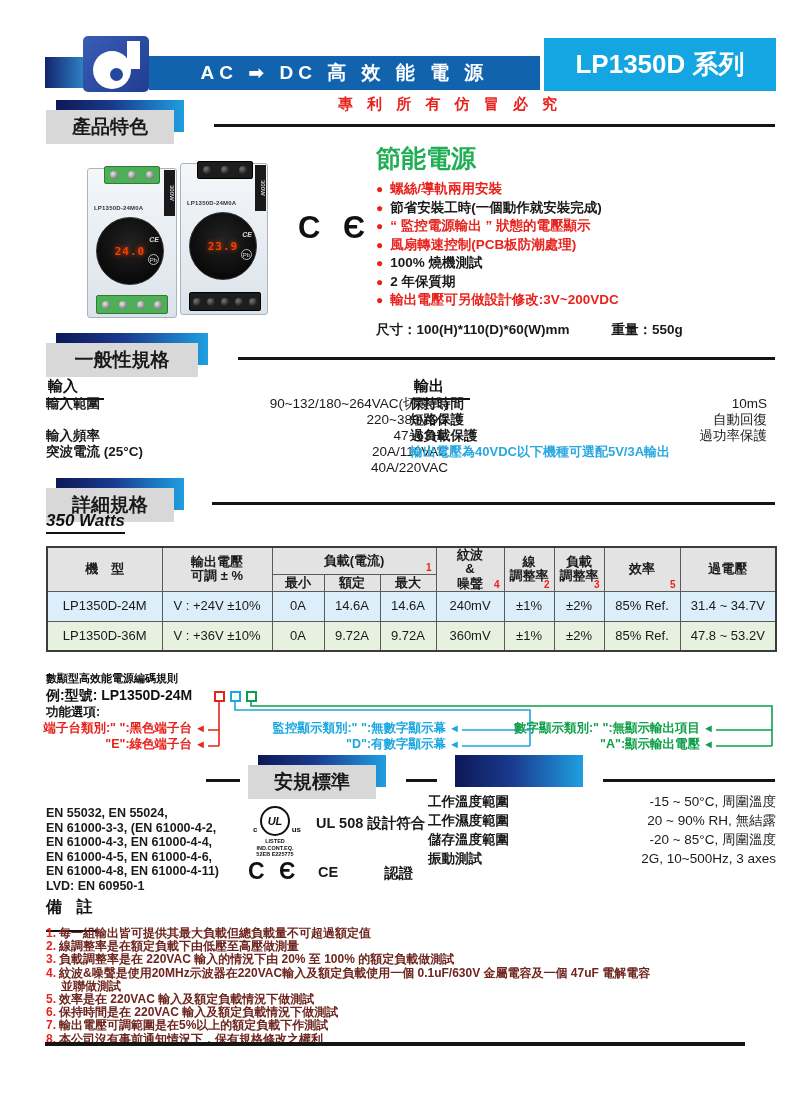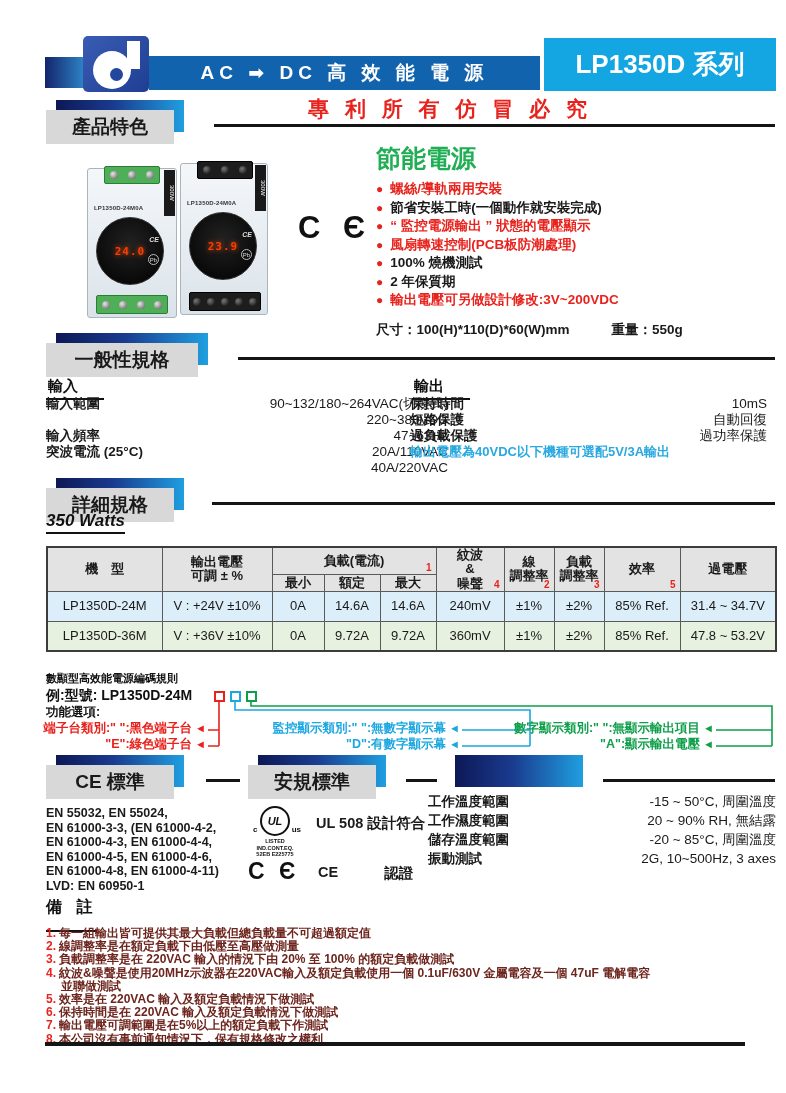--- a/index.html
+++ b/index.html
@@ -13,21 +13,21 @@
     background:linear-gradient(135deg,#3a5cb4,#1f3e92); border-radius:5px; }
   .logo-ring { position:absolute; left:10px; top:15px; width:38px; height:38px; border-radius:50%; background:#fff; }
   .logo-dot  { position:absolute; left:27px; top:32px; width:13px; height:13px; border-radius:50%; background:#24479e; }
   .logo-asc  { position:absolute; right:9px; top:5px; width:13px; height:28px; background:#fff; }
   .title-bar { position:absolute; left:149px; top:56px; width:391px; height:34px; background:#1263ae;
     color:#fff; display:flex; align-items:center; justify-content:center;
     font-size:19px; font-weight:bold; letter-spacing:5px; }
   .series-badge { position:absolute; left:544px; top:38px; width:232px; height:53px; background:#14a5e3;
     color:#fff; display:flex; align-items:center; justify-content:center; font-size:26px; font-weight:bold; }
   .slogan { position:absolute; left:170px; top:95px; width:560px; text-align:center;
-    color:#e8231d; font-size:21px; font-weight:bold; letter-spacing:5px; }
+    color:#e8231d; font-size:15px; font-weight:bold; letter-spacing:5px; }
 
   
   .sec-hdr { position:absolute; width:128px; height:46px; }
   .sec-hdr .grad { position:absolute; left:10px; top:0; width:100%; height:32px;
     background:linear-gradient(90deg,#0d1856 0%,#1a3b8f 45%,#1f9fe0 100%); }
   .sec-hdr .box { position:absolute; left:0; top:10px; width:100%; height:34px; background:#d8d8d8;
     display:flex; align-items:center; justify-content:center; font-size:19px; font-weight:bold; color:#1a1a1a; }
   .rule { position:absolute; height:3px; background:#151515; }
 
   .sh-features { left:46px; top:100px; }
@@ -408,26 +408,20 @@
   </div>
   <div class="cg cg-blue">
     <div><span>監控顯示類別:" ":無數字顯示幕</span><span class="arr">◄</span></div>
     <div><span>"D":有數字顯示幕</span><span class="arr">◄</span></div>
   </div>
   <div class="cg cg-green">
     <div><span>數字顯示類別:" ":無顯示輸出項目</span><span class="arr">◄</span></div>
     <div><span>"A":顯示輸出電壓</span><span class="arr">◄</span></div>
   </div>
 
-  <div class="sec-hdr sh-ce">
-    <div class="grad"></div>
-    <div class="box">
-        <span>CE 標準</span>
-      </div>
-  </div>
   <div class="rule r-ce"></div>
   <div class="sec-hdr sh-safety">
     <div class="grad"></div>
     <div class="box">
         <span>安規標準</span>
       </div>
   </div>
   <div class="rule r-safety"></div>
   <div class="sec-hdr sh-env">
     <div class="grad"></div>

